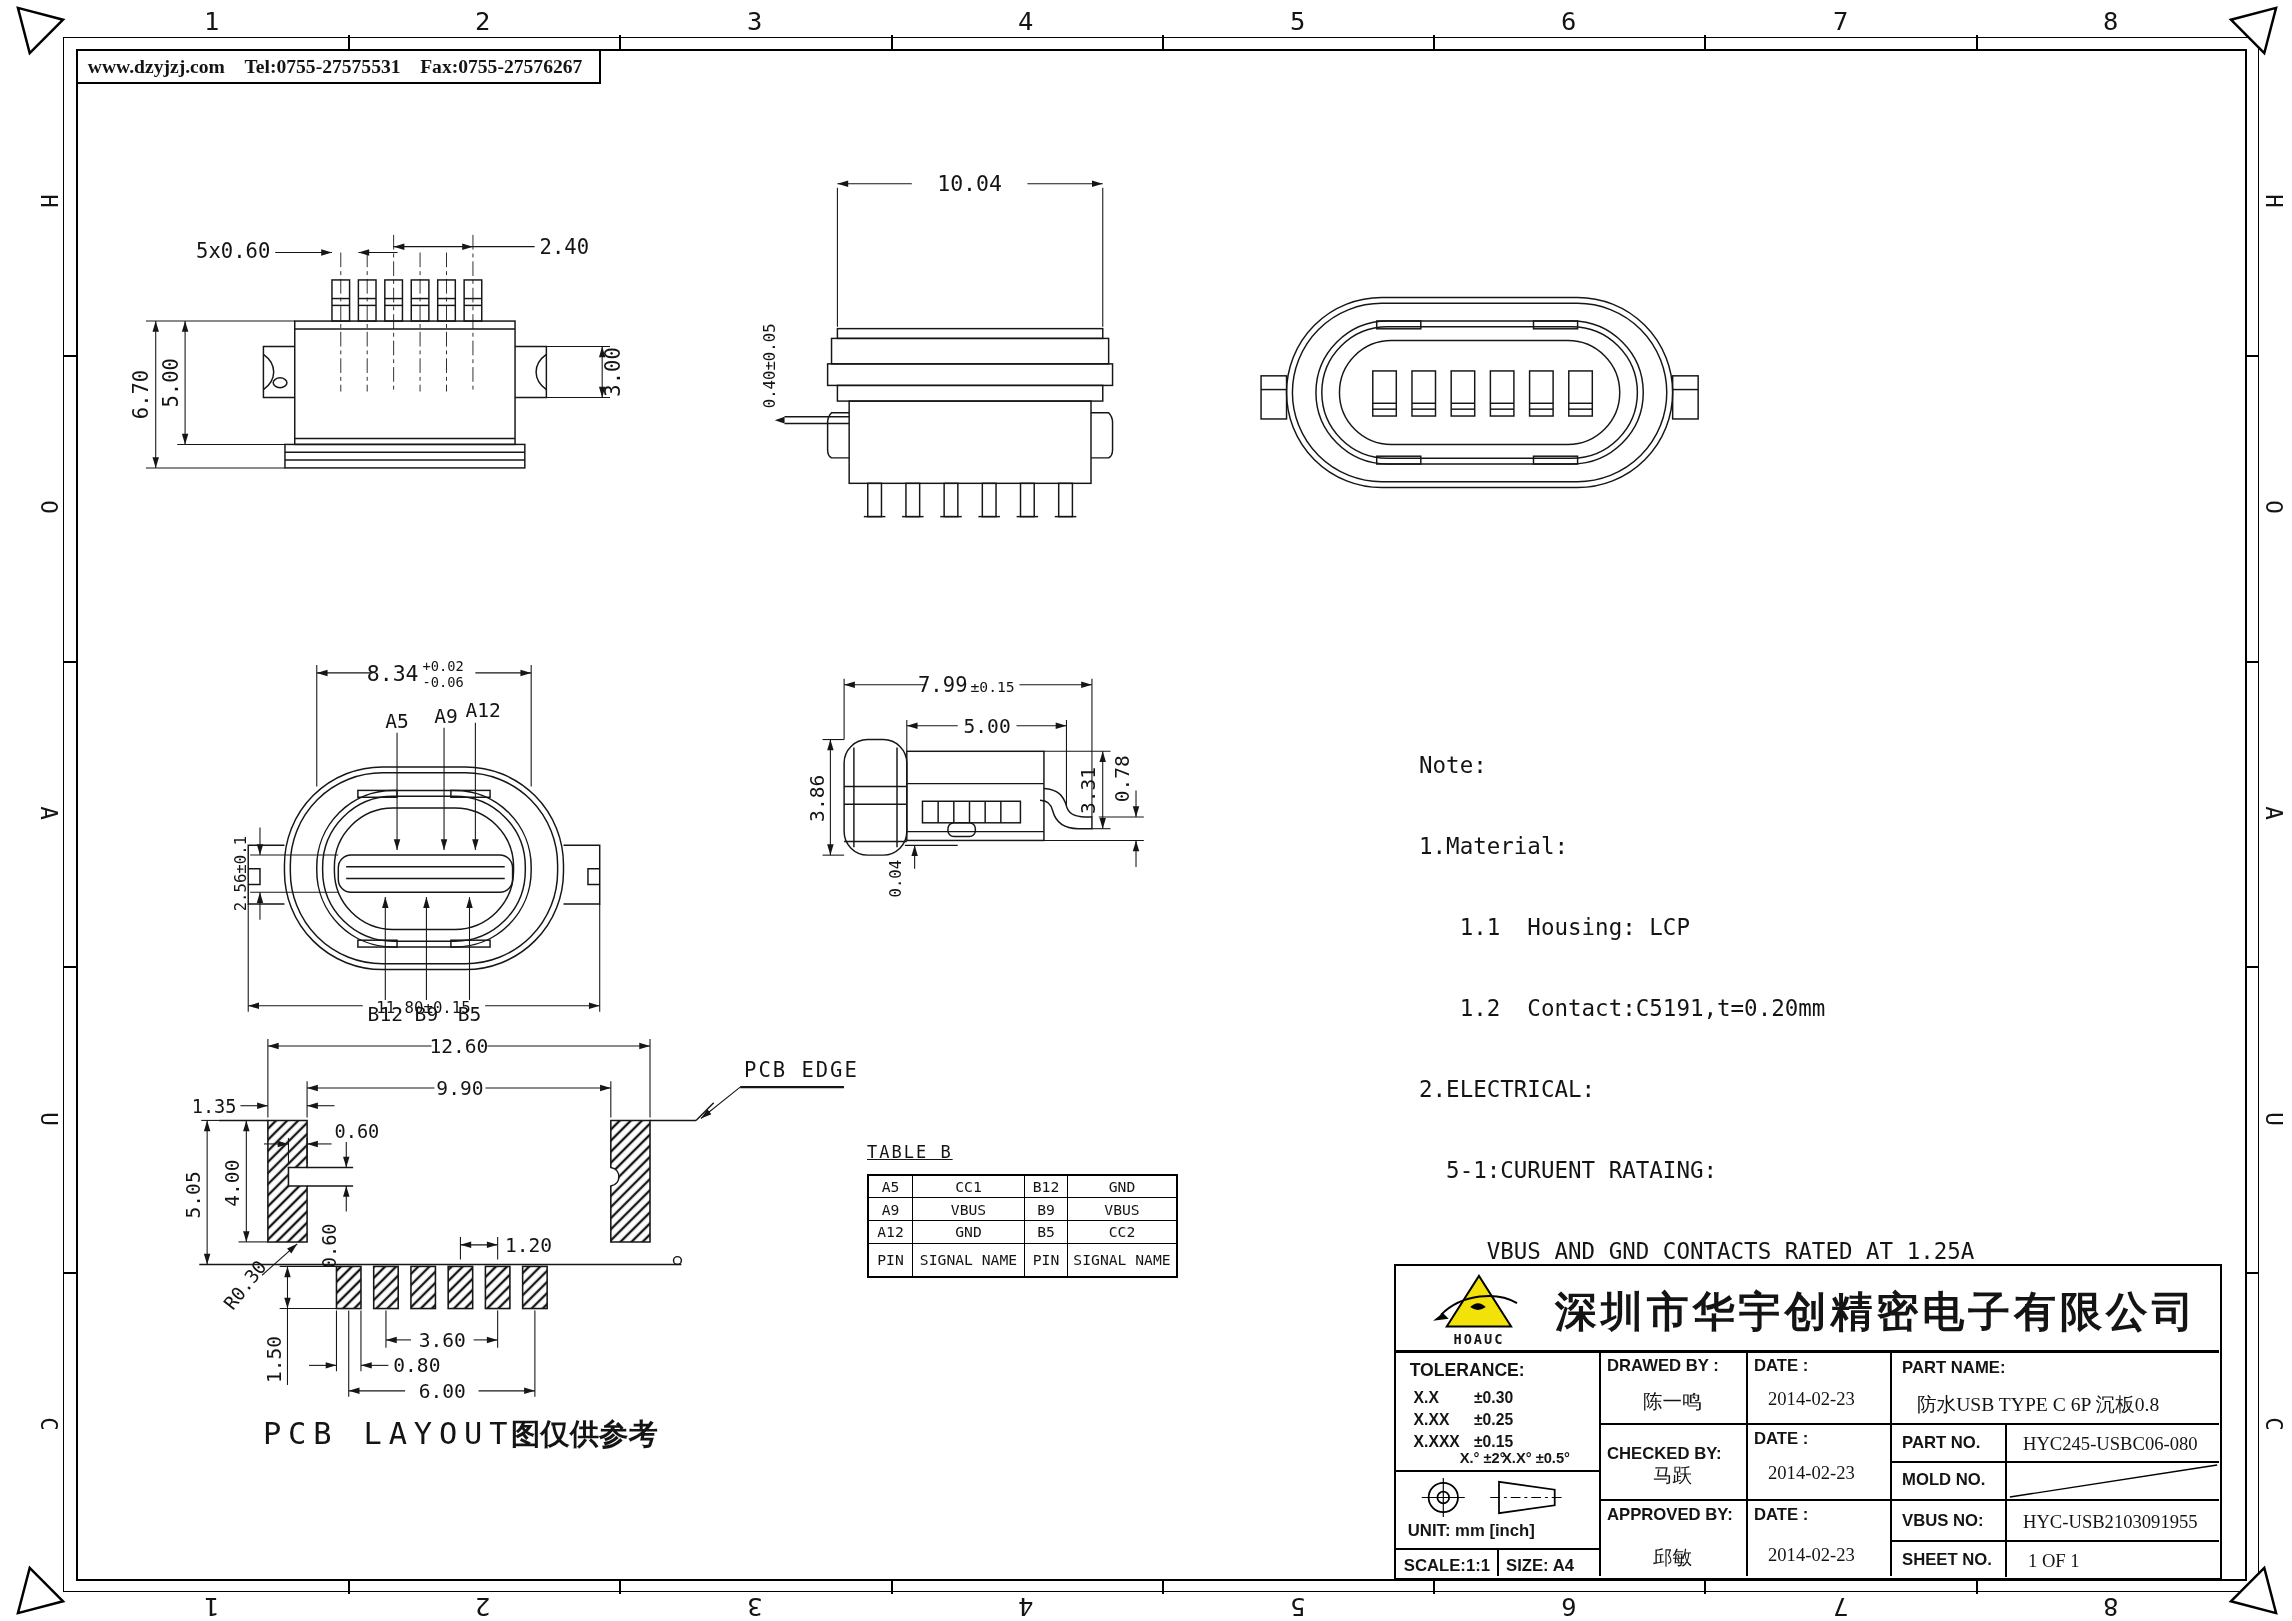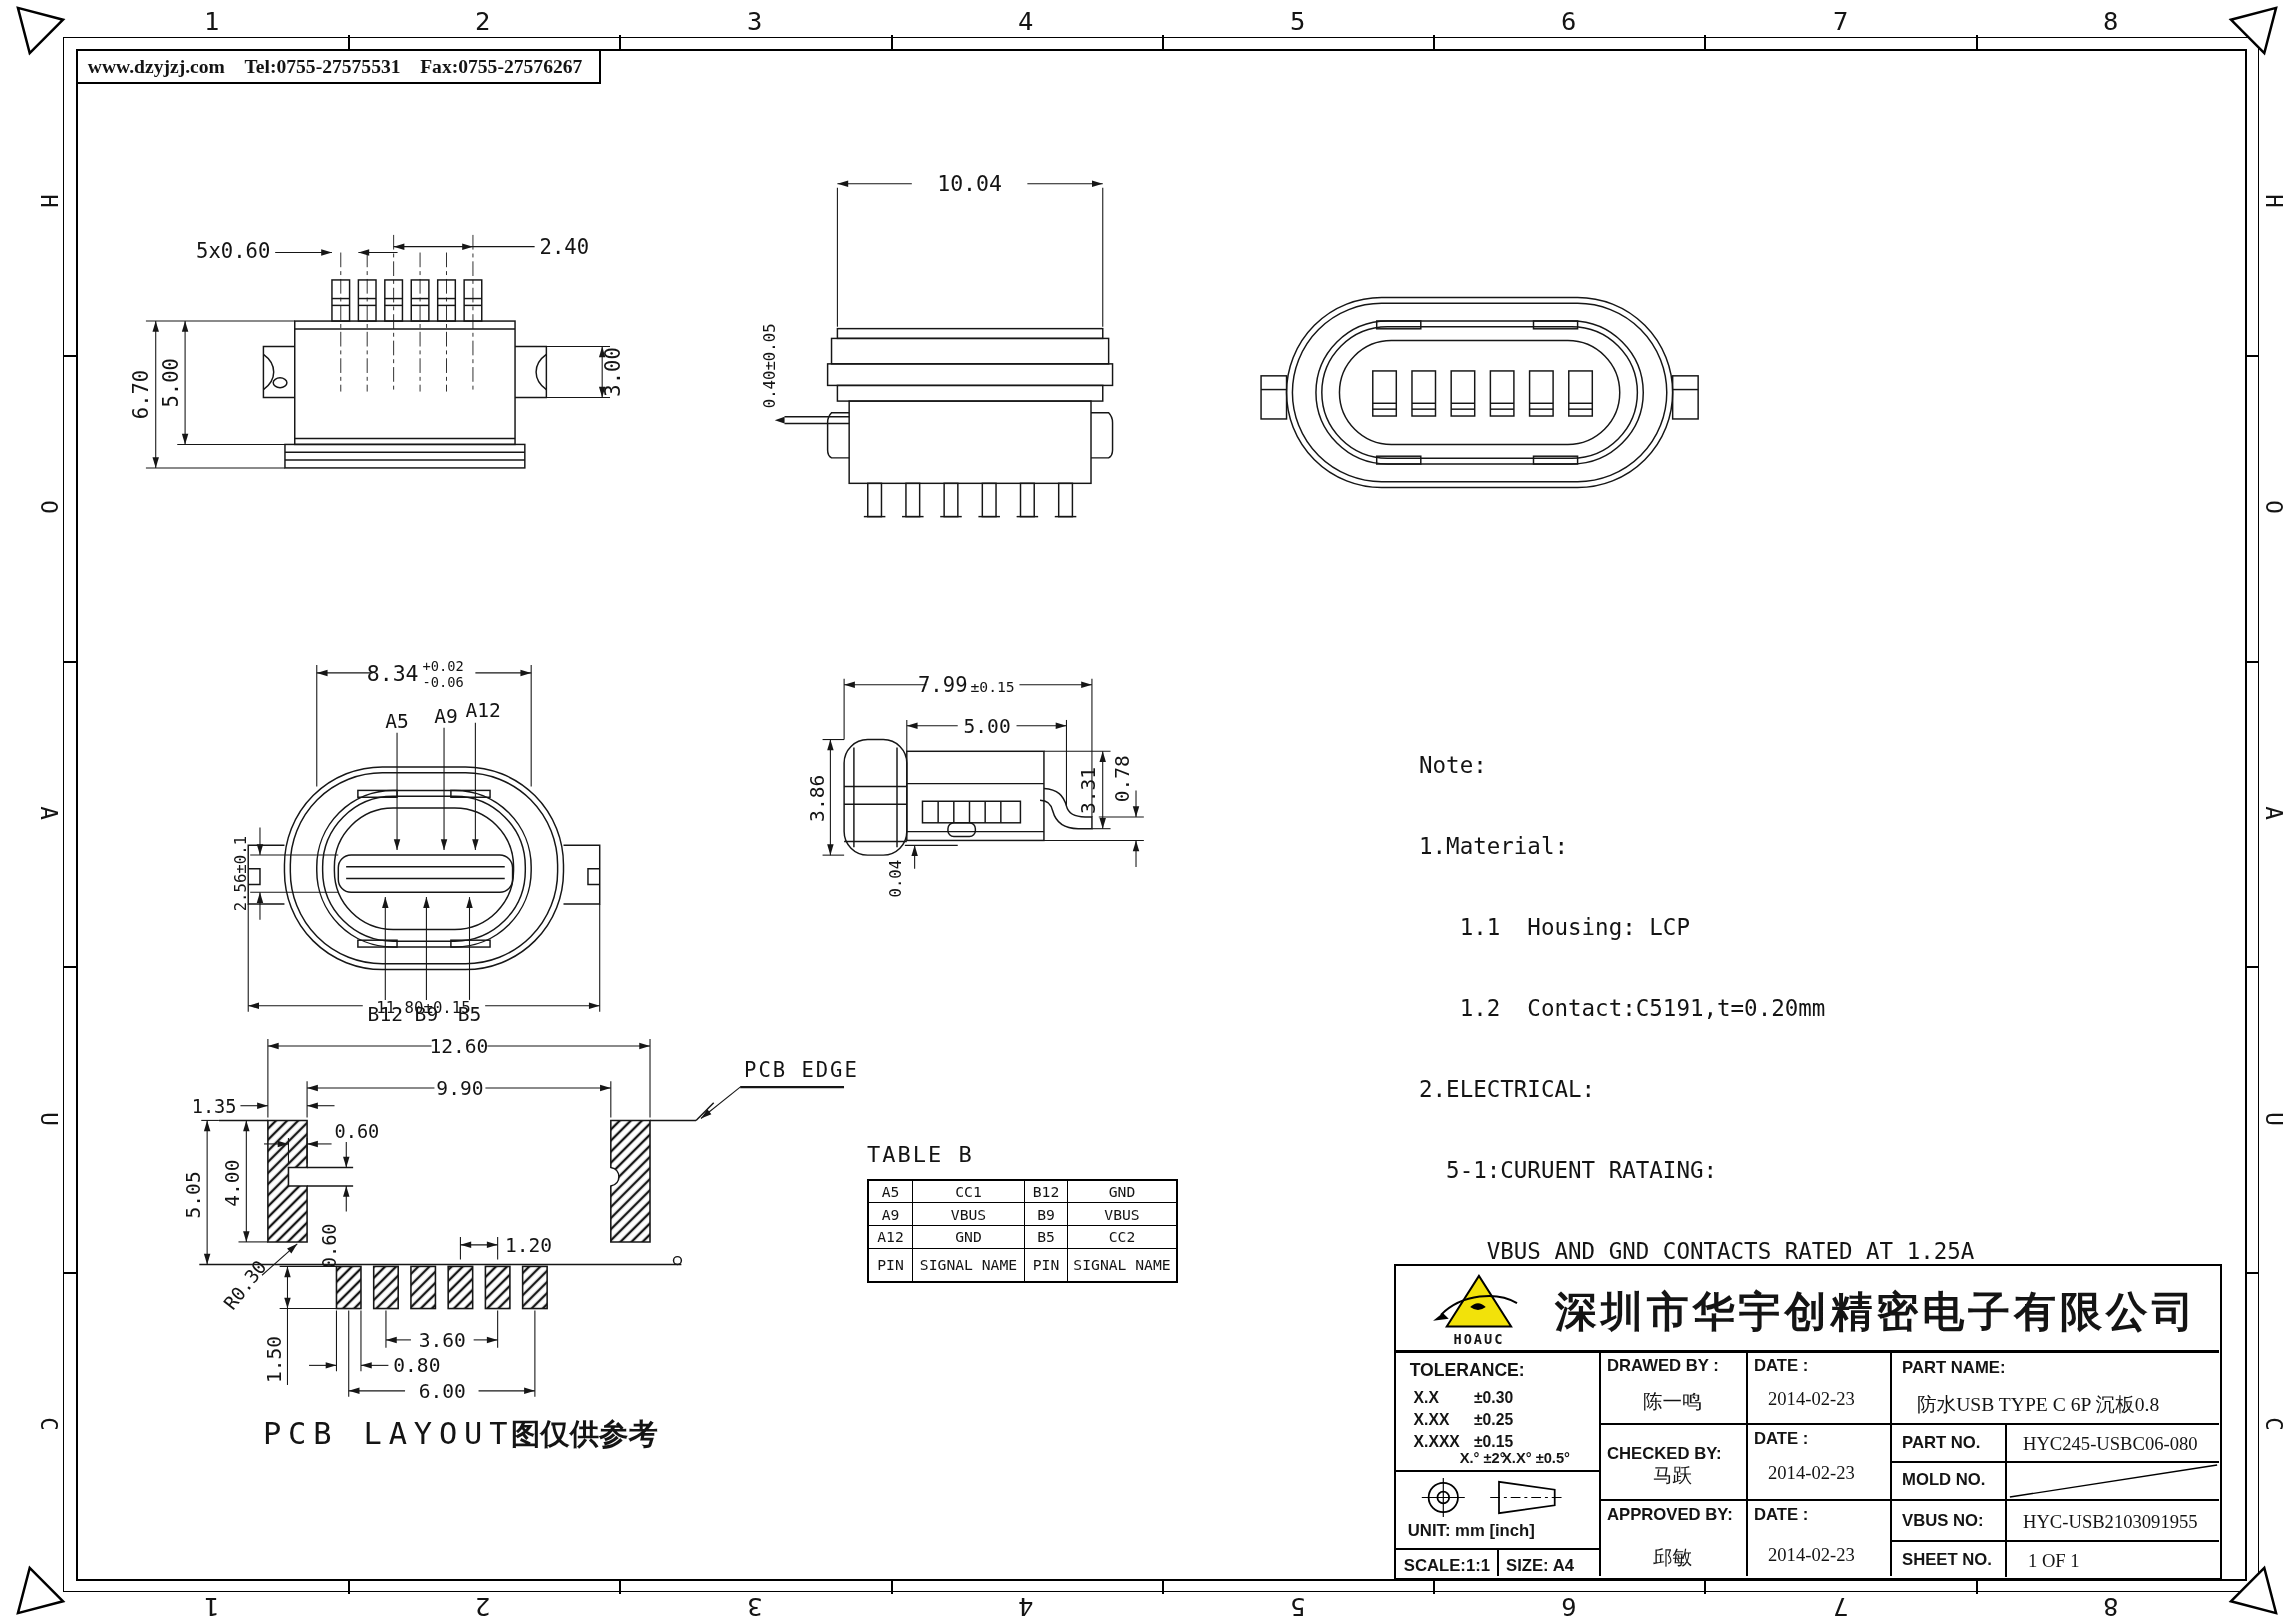--- a/index.html
+++ b/index.html
@@ -19,21 +19,21 @@
               font-family:"Liberation Serif",serif;font-weight:bold;font-size:19.6px;white-space:nowrap;background:#fff;}
   
   svg .s{stroke:#161616;stroke-width:1.5;fill:none;}
   svg .d{stroke:#161616;stroke-width:1.1;fill:none;}
   svg .cl{stroke:#161616;stroke-width:0.9;fill:none;stroke-dasharray:15 4 4 4;}
   svg text{font-family:"DejaVu Sans Mono",monospace;fill:#141414;}
   
   .notes{position:absolute;left:1419px;top:698px;width:814px;font-size:22.5px;line-height:27px;white-space:pre;}
   
   .tableb{position:absolute;left:867px;top:1142px;}
-  .tableb .tb-title{font-size:22px;letter-spacing:2px;margin-bottom:11.8px;}
+  .tableb .tb-title{font-size:17px;letter-spacing:2px;margin-bottom:11.8px;text-decoration:underline;}
   .tableb table{border-collapse:collapse;border:2.5px solid #000;}
   .tableb td{border:1.5px solid #000;font-size:14.7px;text-align:center;padding:0;height:21.6px;}
   .tableb tr.last td{height:32px;}
   .tableb td.c0{width:43px;} .tableb td.c1{width:111px;} .tableb td.c2{width:42px;} .tableb td.c3{width:108px;}
   
   .tblock{position:absolute;left:1394px;top:1264px;width:828px;height:316px;border:2.5px solid #000;box-sizing:border-box;background:#fff;}
   .tblock .hline,.tblock .vline{position:absolute;background:#000;}
   .tb-label{position:absolute;font-family:Liberation Sans, sans-serif;font-weight:bold;font-size:16.7px;white-space:nowrap;}
   .tb-value{position:absolute;font-family:"Liberation Serif",serif;font-size:18.6px;white-space:nowrap;}
   .tb-cjk{position:absolute;font-family:"Liberation Serif",serif;font-size:19.6px;white-space:nowrap;}

